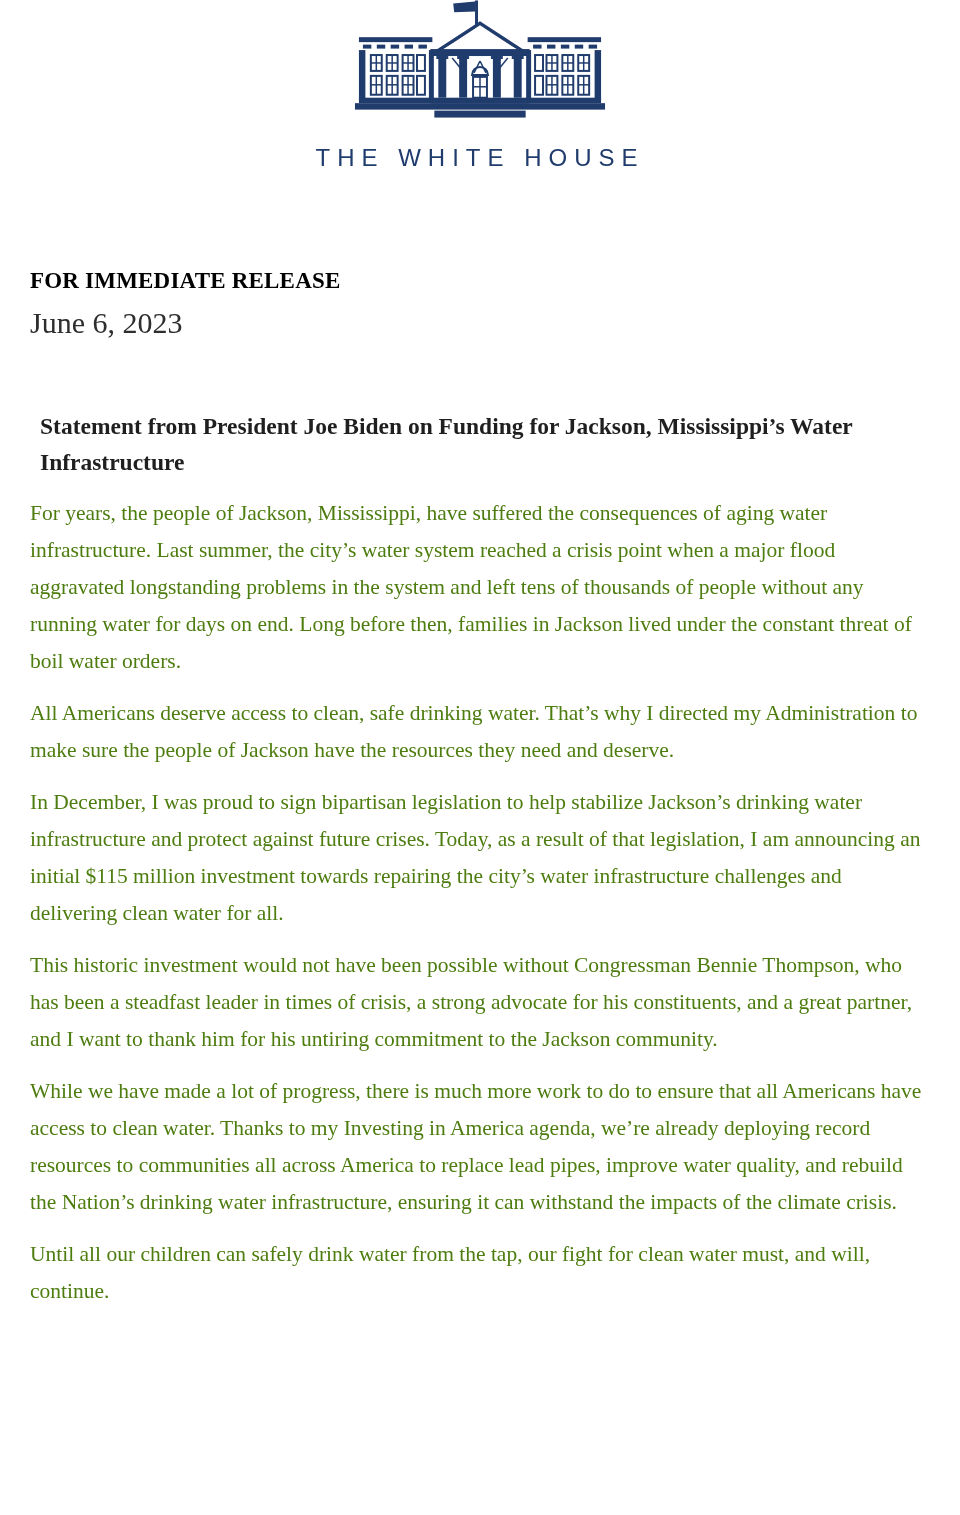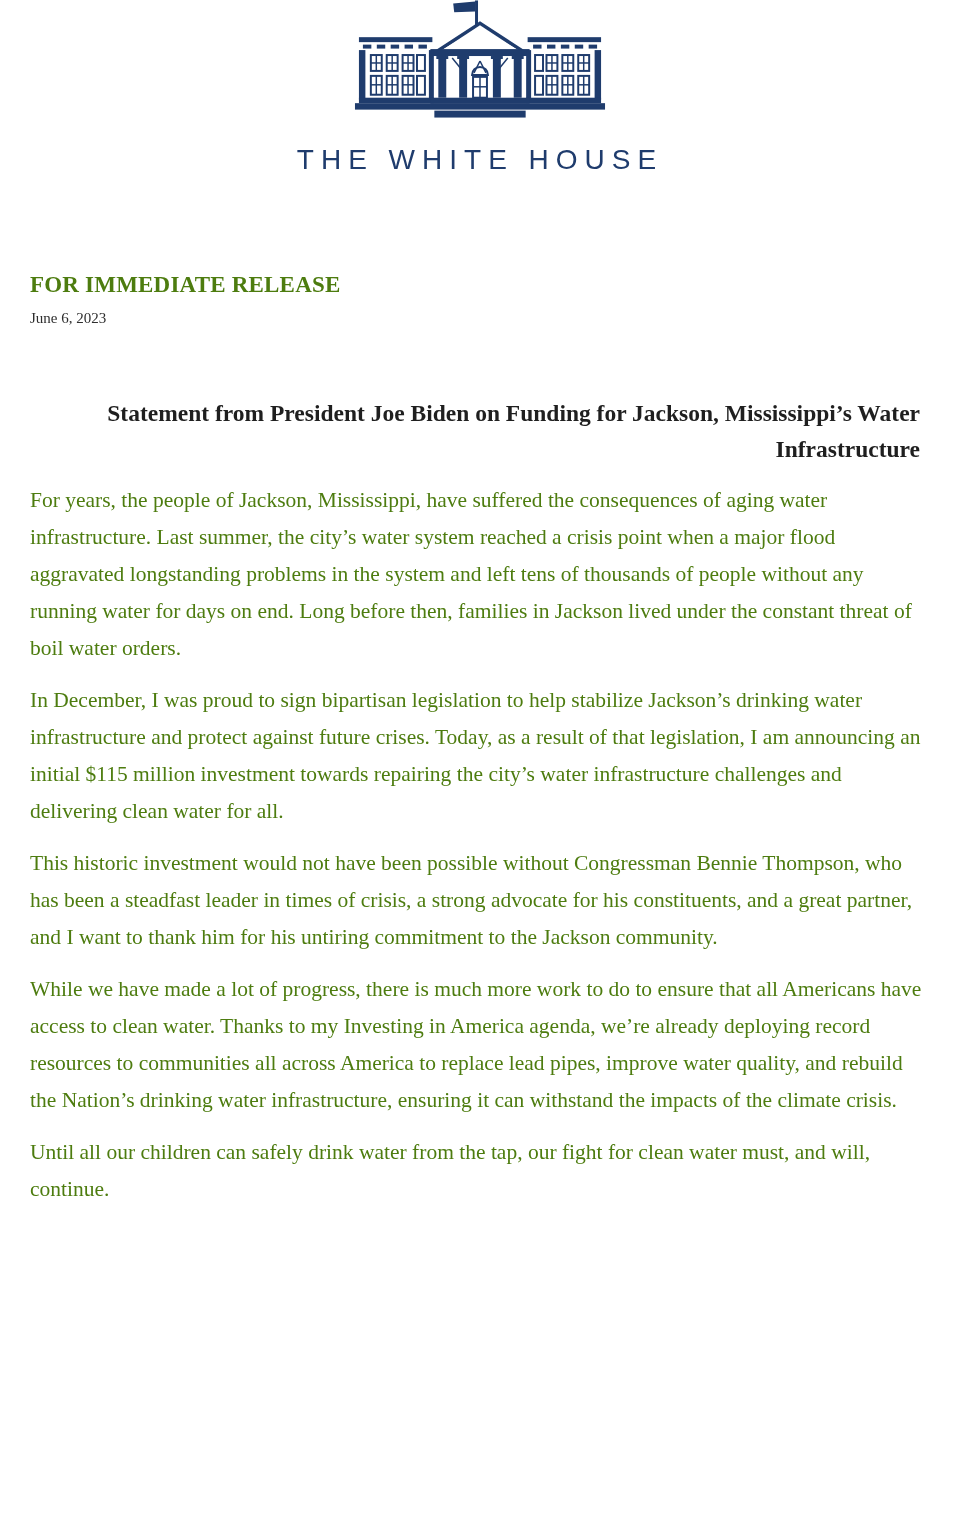--- a/index.html
+++ b/index.html
@@ -24,21 +24,21 @@
     text-align: center;
     padding-top: 0;
   }
   .logo-wrap {
     line-height: 0;
     margin: 0 auto;
   }
   .wh-wordmark {
     font-family: "Liberation Sans", sans-serif;
     font-weight: 400;
-    font-size: 28px;
+    font-size: 24px;
     letter-spacing: 7px;
     color: #1f3c6d;
     margin-top: 24px;
     white-space: nowrap;
   }
   .wh-city {
     font-family: "Liberation Sans", sans-serif;
     font-weight: 700;
     font-size: 13.5px;
     letter-spacing: 4.5px;
@@ -46,33 +46,33 @@
     margin-top: 7px;
     white-space: nowrap;
   }
   
   .release-block {
     margin-top: 96px;
   }
   .release-label {
     font-weight: 700;
     font-size: 23px;
-    color: #4d7c0f;
+    color: #000000;
     letter-spacing: 0.2px;
   }
   .release-date {
-    font-size: 15px;
+    font-size: 30px;
     color: #2e2e2e;
     margin-top: 12px;
   }
   
   .headline {
     margin: 68px auto 14px auto;
     max-width: 880px;
-    text-align: right;
+    text-align: left;
     font-weight: 700;
     font-size: 23.5px;
     line-height: 1.55;
     color: #1f1f1f;
   }
   
   .body-copy p {
     font-size: 21.5px;
     line-height: 37px;
     margin: 0 0 15px 0;
@@ -215,19 +215,20 @@
 
   <div class="release-block">
     <div class="release-label">FOR IMMEDIATE RELEASE</div>
     <div class="release-date">June 6, 2023</div>
   </div>
 
   <h1 class="headline">Statement from President Joe Biden on Funding for Jackson, Mississippi’s Water Infrastructure</h1>
 
   <div class="body-copy">
     <p>For years, the people of Jackson, Mississippi, have suffered the consequences of aging water infrastructure. Last summer, the city’s water system reached a crisis point when a major flood aggravated longstanding problems in the system and left tens of thousands of people without any running water for days on end. Long before then, families in Jackson lived under the constant threat of boil water orders.</p>
+    <p>All Americans deserve access to clean, safe drinking water. That’s why I directed my Administration to make sure the people of Jackson have the resources they need and deserve.</p>
     <p>In December, I was proud to sign bipartisan legislation to help stabilize Jackson’s drinking water infrastructure and protect against future crises. Today, as a result of that legislation, I am announcing an initial $115 million investment towards repairing the city’s water infrastructure challenges and delivering clean water for all.</p>
     <p>This historic investment would not have been possible without Congressman Bennie Thompson, who has been a steadfast leader in times of crisis, a strong advocate for his constituents, and a great partner, and I want to thank him for his untiring commitment to the Jackson community.</p>
     <p>While we have made a lot of progress, there is much more work to do to ensure that all Americans have access to clean water. Thanks to my Investing in America agenda, we’re already deploying record resources to communities all across America to replace lead pipes, improve water quality, and rebuild the Nation’s drinking water infrastructure, ensuring it can withstand the impacts of the climate crisis.</p>
     <p>Until all our children can safely drink water from the tap, our fight for clean water must, and will, continue.</p>
   </div>
 
 </div>
 
 </body></html>

